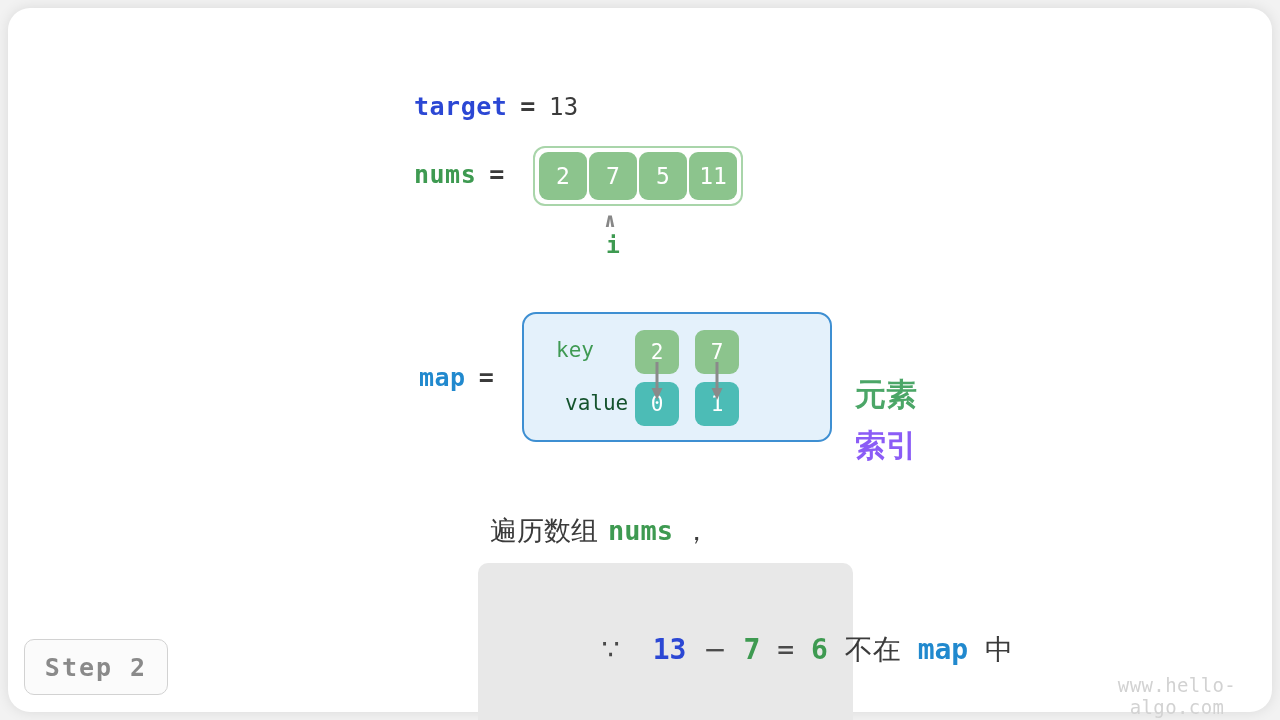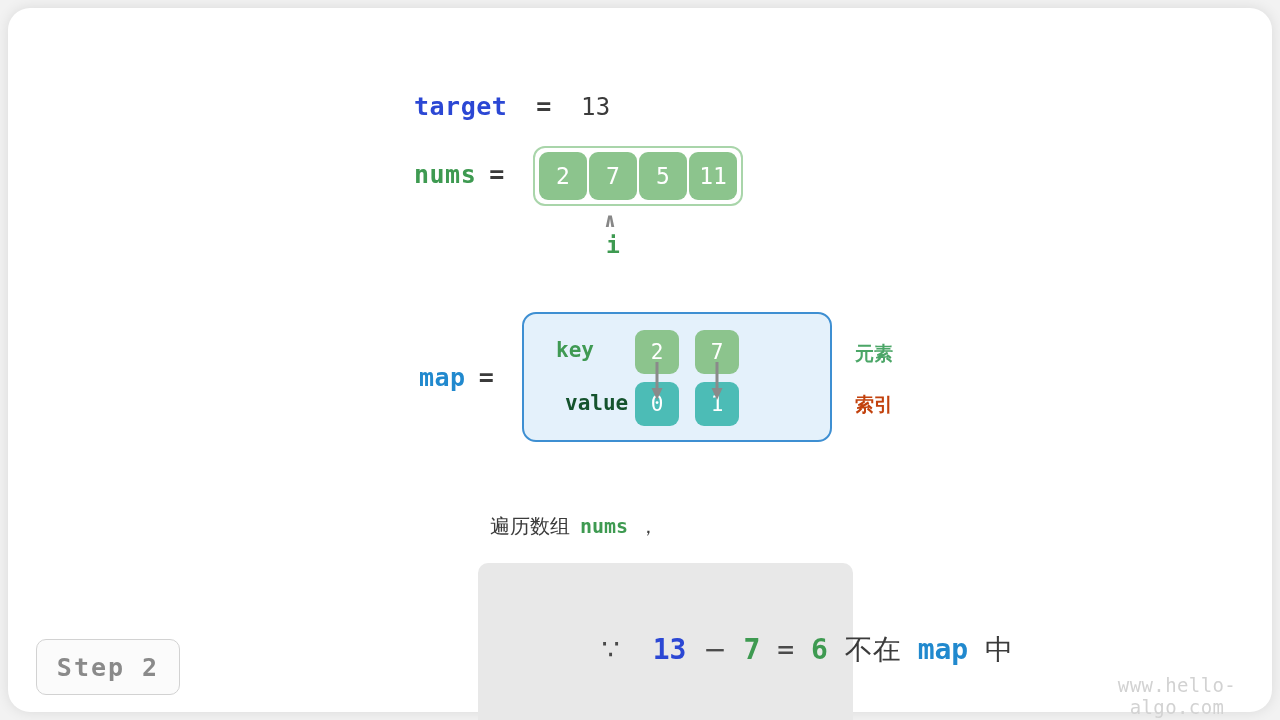--- a/index.html
+++ b/index.html
@@ -42,21 +42,21 @@
   .var-blue   { color: #2b47d4; font-weight: bold; }
   .var-green  { color: #3e9a51; font-weight: bold; }
   .var-mapblue{ color: #2189ce; font-weight: bold; }
   .eq         { color: #3b3b3b; font-weight: bold; }
 
   
   #target-row {
     left: 414px; top: 92px;
     font-size: 25px;
     letter-spacing: 0.5px;
-    display: flex; align-items: center; gap: 29px;
+    display: flex; align-items: center; gap: 13px;
     white-space: pre;
   }
   #target-row .num { color: #3b3b3b; font-weight: 400; font-size: 24px; }
 
   
   #nums-label {
     left: 414px; top: 160px;
     font-size: 25px; letter-spacing: 0.5px;
     display: flex; align-items: center; gap: 13px;
     white-space: pre;
@@ -105,21 +105,21 @@
   #map-box {
     left: 522px; top: 312px;
     width: 310px; height: 130px;
     background: #e4f1fb;
     border: 2px solid #3e8fd2;
     border-radius: 14px;
     box-sizing: border-box;
   }
 
   .map-rowlabel {
-    font-size: 21px; font-weight: bold;
+    font-size: 21px; font-weight: normal;
   }
   #map-key-label   { left: 556px; top: 338px; color: #3f9a53; }
   #map-value-label { left: 565px; top: 391px; color: #14532d; }
 
   .map-cell {
     width: 44px; height: 44px;
     border-radius: 9px;
     color: #ffffff;
     font-size: 21px;
     display: flex; align-items: center; justify-content: center;
@@ -130,28 +130,28 @@
   #map-cell-k0 { left: 635px; top: 330px; }
   #map-cell-k1 { left: 695px; top: 330px; }
   #map-cell-v0 { left: 635px; top: 382px; }
   #map-cell-v1 { left: 695px; top: 382px; }
 
   .map-arrow { pointer-events: none; }
   #map-arrow-0 { left: 650px; top: 362px; }
   #map-arrow-1 { left: 710px; top: 362px; }
 
   
-  .side-anno { font-size: 19px; font-weight: bold; }
+  .side-anno { font-size: 31px; font-weight: bold; margin-top: 33px; }
   #side-element { left: 855px; top: 341px; color: #4ba667; }
-  #side-index   { left: 855px; top: 392px; color: #c2410c; }
+  #side-index   { left: 855px; top: 392px; color: #8b5cf6; }
 
   
   #caption {
     left: 490px; top: 513px;
-    font-size: 20px;
+    font-size: 27px;
     display: flex; align-items: baseline;
     white-space: pre;
     color: #3b3b3b;
   }
 
   
   #info-box {
     left: 478px; top: 563px;
     width: 375px;
     background: #e8e8e8;
@@ -166,21 +166,21 @@
     line-height: 1.75;
     display: block;
   }
   .info-line .sym { color: #4a4a4a; }
   .b-blue  { color: #2b47d4; font-weight: bold; }
   .b-green { color: #3e9a51; font-weight: bold; }
   .b-mapbl { color: #2189ce; font-weight: bold; }
 
   
   #step-badge {
-    left: 36px; top: 639px;
+    left: 24px; top: 639px;
     width: 144px; height: 56px;
     border: 1px solid #d2d2d2;
     border-radius: 10px;
     background: #fbfbfb;
     display: flex; align-items: center; justify-content: center;
     color: #8a8a8a;
     font-size: 25px;
     font-weight: bold;
     letter-spacing: 2px;
     box-sizing: border-box;

